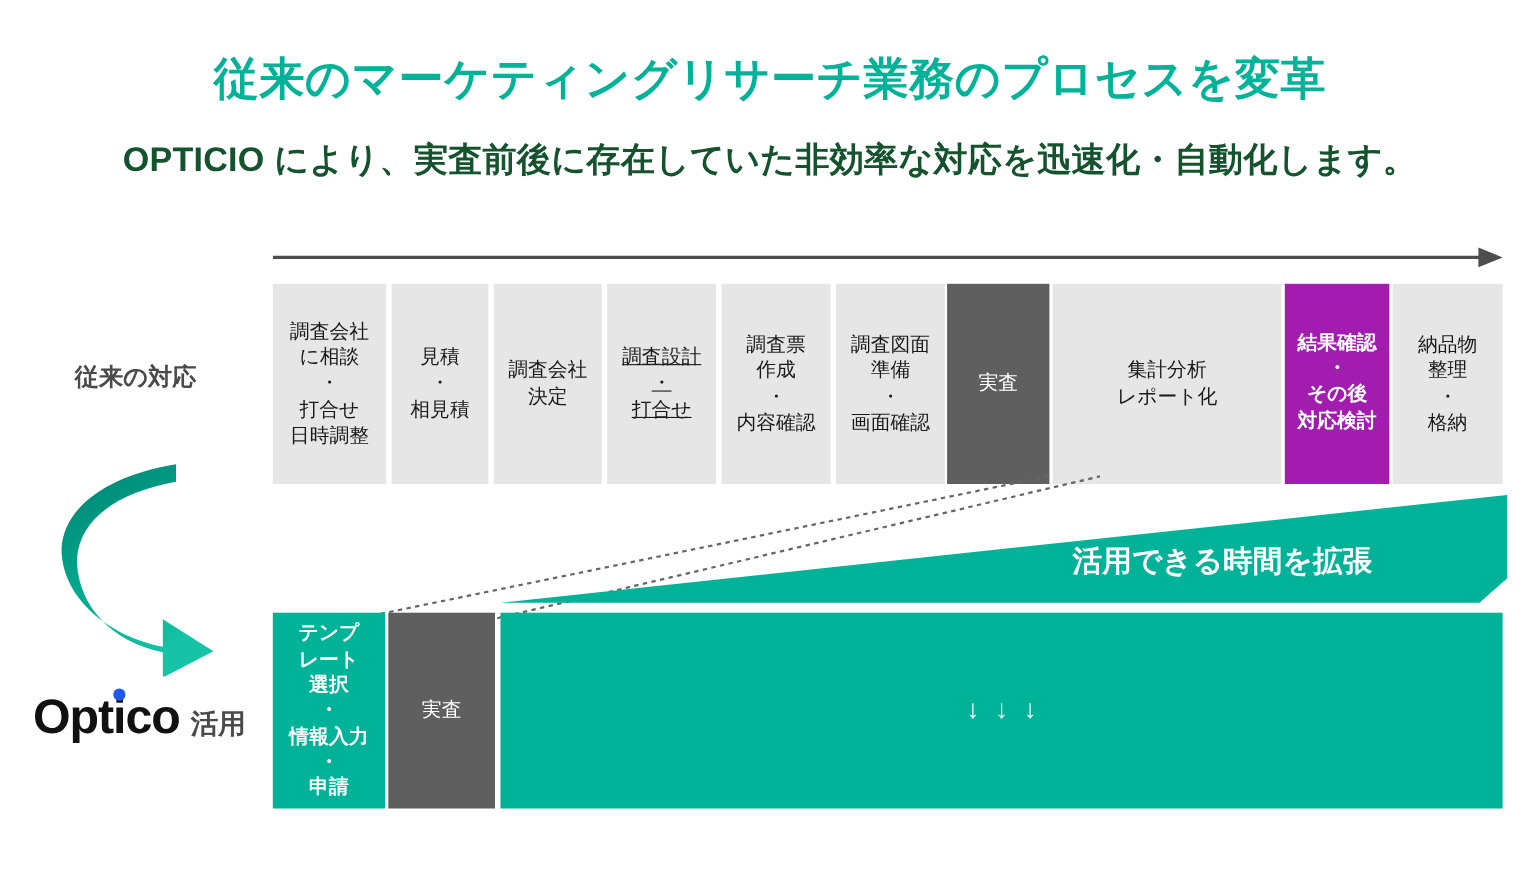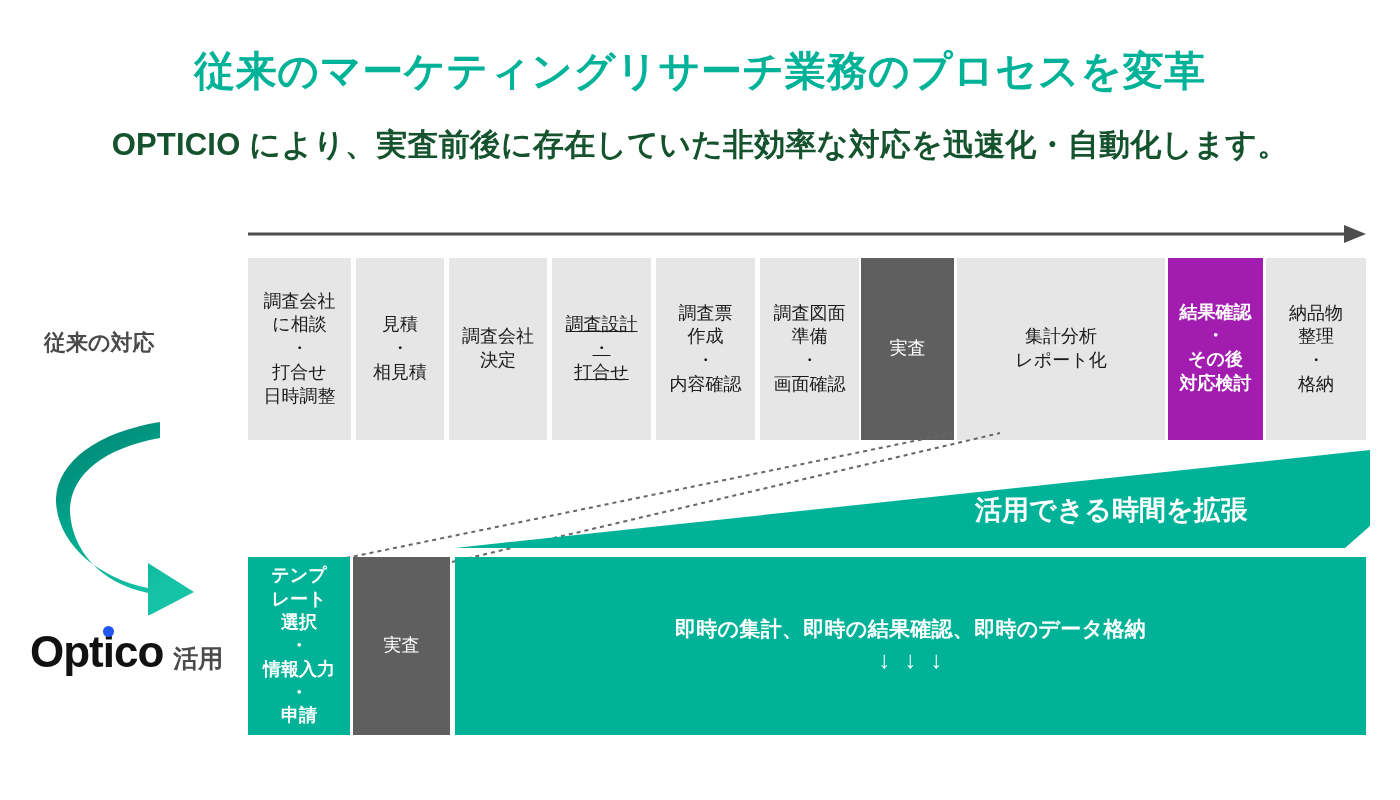--- a/index.html
+++ b/index.html
@@ -37,21 +37,21 @@
     font-size: 31px;
     font-weight: bold;
     color: #14532d;
     letter-spacing: 0.2px;
     white-space: nowrap;
   }
 
   
   #legacy-label {
     position: absolute;
-    left: 44px;
+    left: 68px;
     top: 328px;
     font-size: 22px;
     font-weight: bold;
     color: #4a4a4a;
     white-space: nowrap;
   }
 
   
   #logo-block {
     position: absolute;
@@ -301,15 +301,14 @@
 レート
 選択
 ・
 情報入力
 ・
 申請</div>
   <div class="pbox dark" style="left:105px; width:97px;">実査</div>
 </div>
 
 <div id="benefit-panel">
-  <div id="benefit-line1">即時の集計、即時の結果確認、即時のデータ格納</div>
   <div id="benefit-arrows">↓↓↓</div>
 </div>
 
 </body></html>

